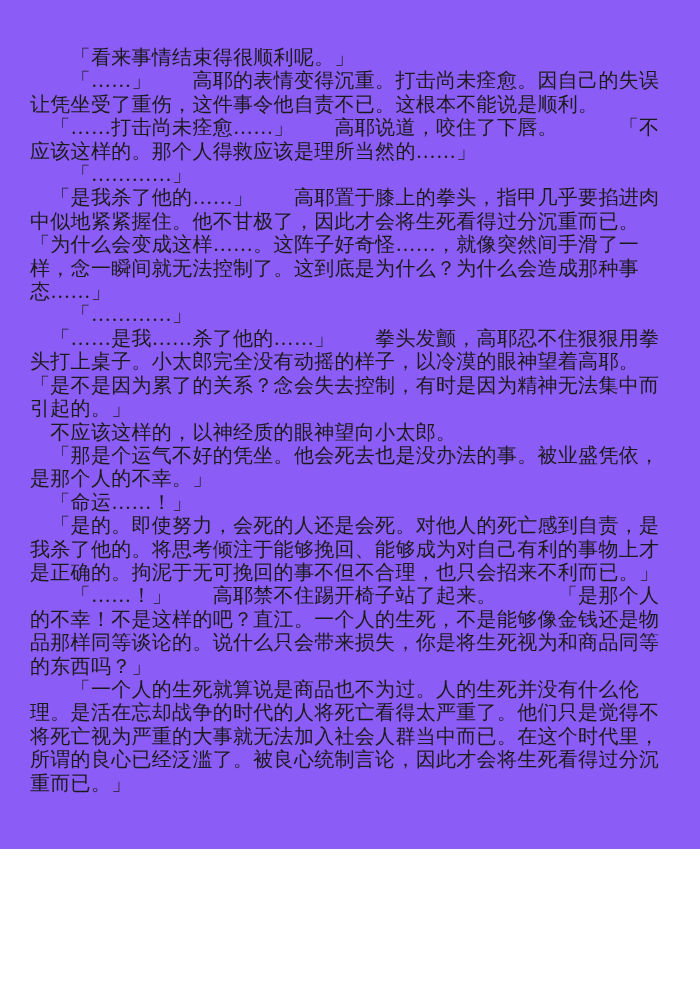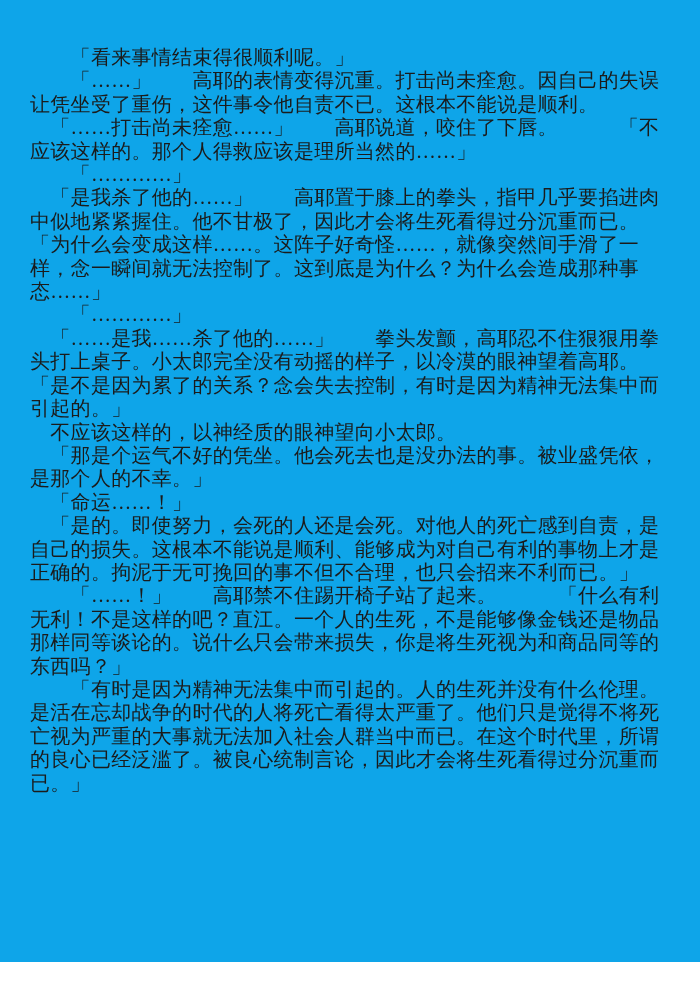--- a/index.html
+++ b/index.html
@@ -3,22 +3,22 @@
 <meta charset="utf-8">
 <style>
   html, body {
     margin: 0;
     padding: 0;
     background: #ffffff;
   }
   .page {
     position: relative;
     width: 700px;
-    height: 962px;
-    background: #0ea5e9;
+    height: 849px;
+    background: #8b5cf6;
     box-sizing: border-box;
     padding: 46px 28px 0 30px;
     overflow: hidden;
   }
   .text-block {
     width: 642px;
   }
   .para {
     margin: 0;
     padding: 0;
@@ -40,17 +40,17 @@
     <p class="para">　　「看来事情结束得很顺利呢。」</p>
     <p class="para">　　「……」　　高耶的表情变得沉重。打击尚未痊愈。因自己的失误让凭坐受了重伤，这件事令他自责不已。这根本不能说是顺利。</p>
     <p class="para">　「……打击尚未痊愈……」　　高耶说道，咬住了下唇。　　　「不应该这样的。那个人得救应该是理所当然的……」</p>
     <p class="para">　　「…………」</p>
     <p class="para">　「是我杀了他的……」　　高耶置于膝上的拳头，指甲几乎要掐进肉中似地紧紧握住。他不甘极了，因此才会将生死看得过分沉重而已。　　「为什么会变成这样……。这阵子好奇怪……，就像突然间手滑了一样，念一瞬间就无法控制了。这到底是为什么？为什么会造成那种事态……」</p>
     <p class="para">　　「…………」</p>
     <p class="para">　「……是我……杀了他的……」　　拳头发颤，高耶忍不住狠狠用拳头打上桌子。小太郎完全没有动摇的样子，以冷漠的眼神望着高耶。　　「是不是因为累了的关系？念会失去控制，有时是因为精神无法集中而引起的。」</p>
     <p class="para">　不应该这样的，以神经质的眼神望向小太郎。</p>
     <p class="para">　「那是个运气不好的凭坐。他会死去也是没办法的事。被业盛凭依，是那个人的不幸。」</p>
     <p class="para">　「命运……！」</p>
-    <p class="para">　「是的。即使努力，会死的人还是会死。对他人的死亡感到自责，是自己的损失。这根本不能说是顺利、能够成为对自己有利的事物上才是正确的。拘泥于无可挽回的事不但不合理，也只会招来不利而已。」</p>
-    <p class="para">　　「……！」　　高耶禁不住踢开椅子站了起来。　　　「什么有利无利！不是这样的吧？直江。一个人的生死，不是能够像金钱还是物品那样同等谈论的。说什么只会带来损失，你是将生死视为和商品同等的东西吗？」</p>
-    <p class="para">　　「有时是因为精神无法集中而引起的。人的生死并没有什么伦理。是活在忘却战争的时代的人将死亡看得太严重了。他们只是觉得不将死亡视为严重的大事就无法加入社会人群当中而已。在这个时代里，所谓的良心已经泛滥了。被良心统制言论，因此才会将生死看得过分沉重而已。」</p>
+    <p class="para">　「是的。即使努力，会死的人还是会死。对他人的死亡感到自责，是我杀了他的。将思考倾注于能够挽回、能够成为对自己有利的事物上才是正确的。拘泥于无可挽回的事不但不合理，也只会招来不利而已。」</p>
+    <p class="para">　　「……！」　　高耶禁不住踢开椅子站了起来。　　　「是那个人的不幸！不是这样的吧？直江。一个人的生死，不是能够像金钱还是物品那样同等谈论的。说什么只会带来损失，你是将生死视为和商品同等的东西吗？」</p>
+    <p class="para">　　「一个人的生死就算说是商品也不为过。人的生死并没有什么伦理。是活在忘却战争的时代的人将死亡看得太严重了。他们只是觉得不将死亡视为严重的大事就无法加入社会人群当中而已。在这个时代里，所谓的良心已经泛滥了。被良心统制言论，因此才会将生死看得过分沉重而已。」</p>
   </div>
 </div>
 
 </body></html>

